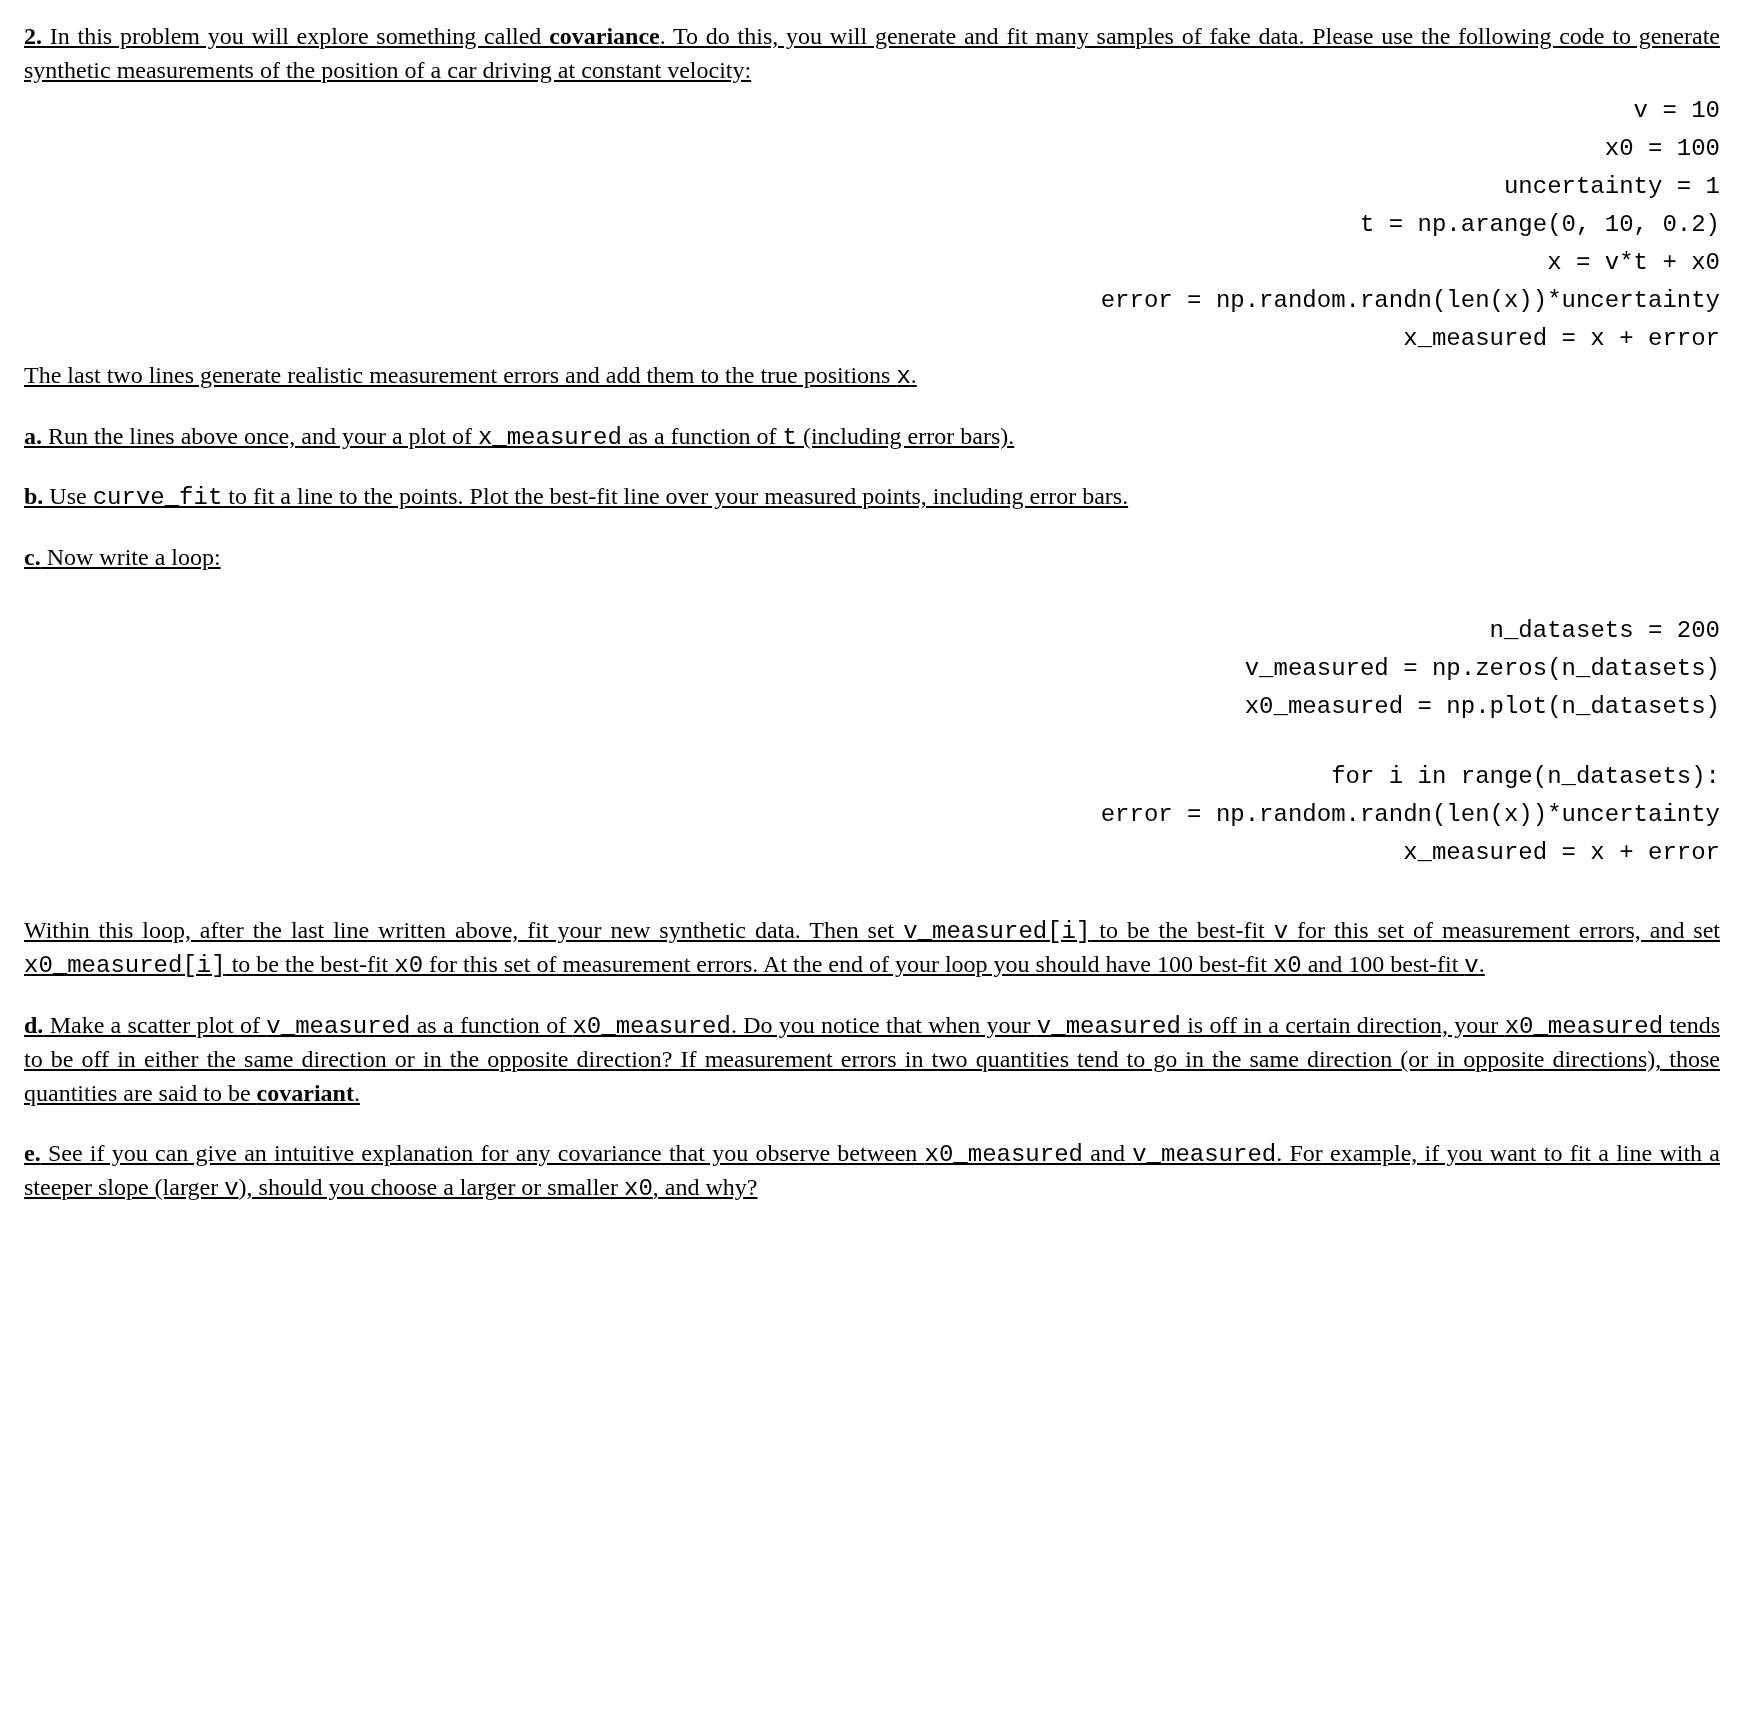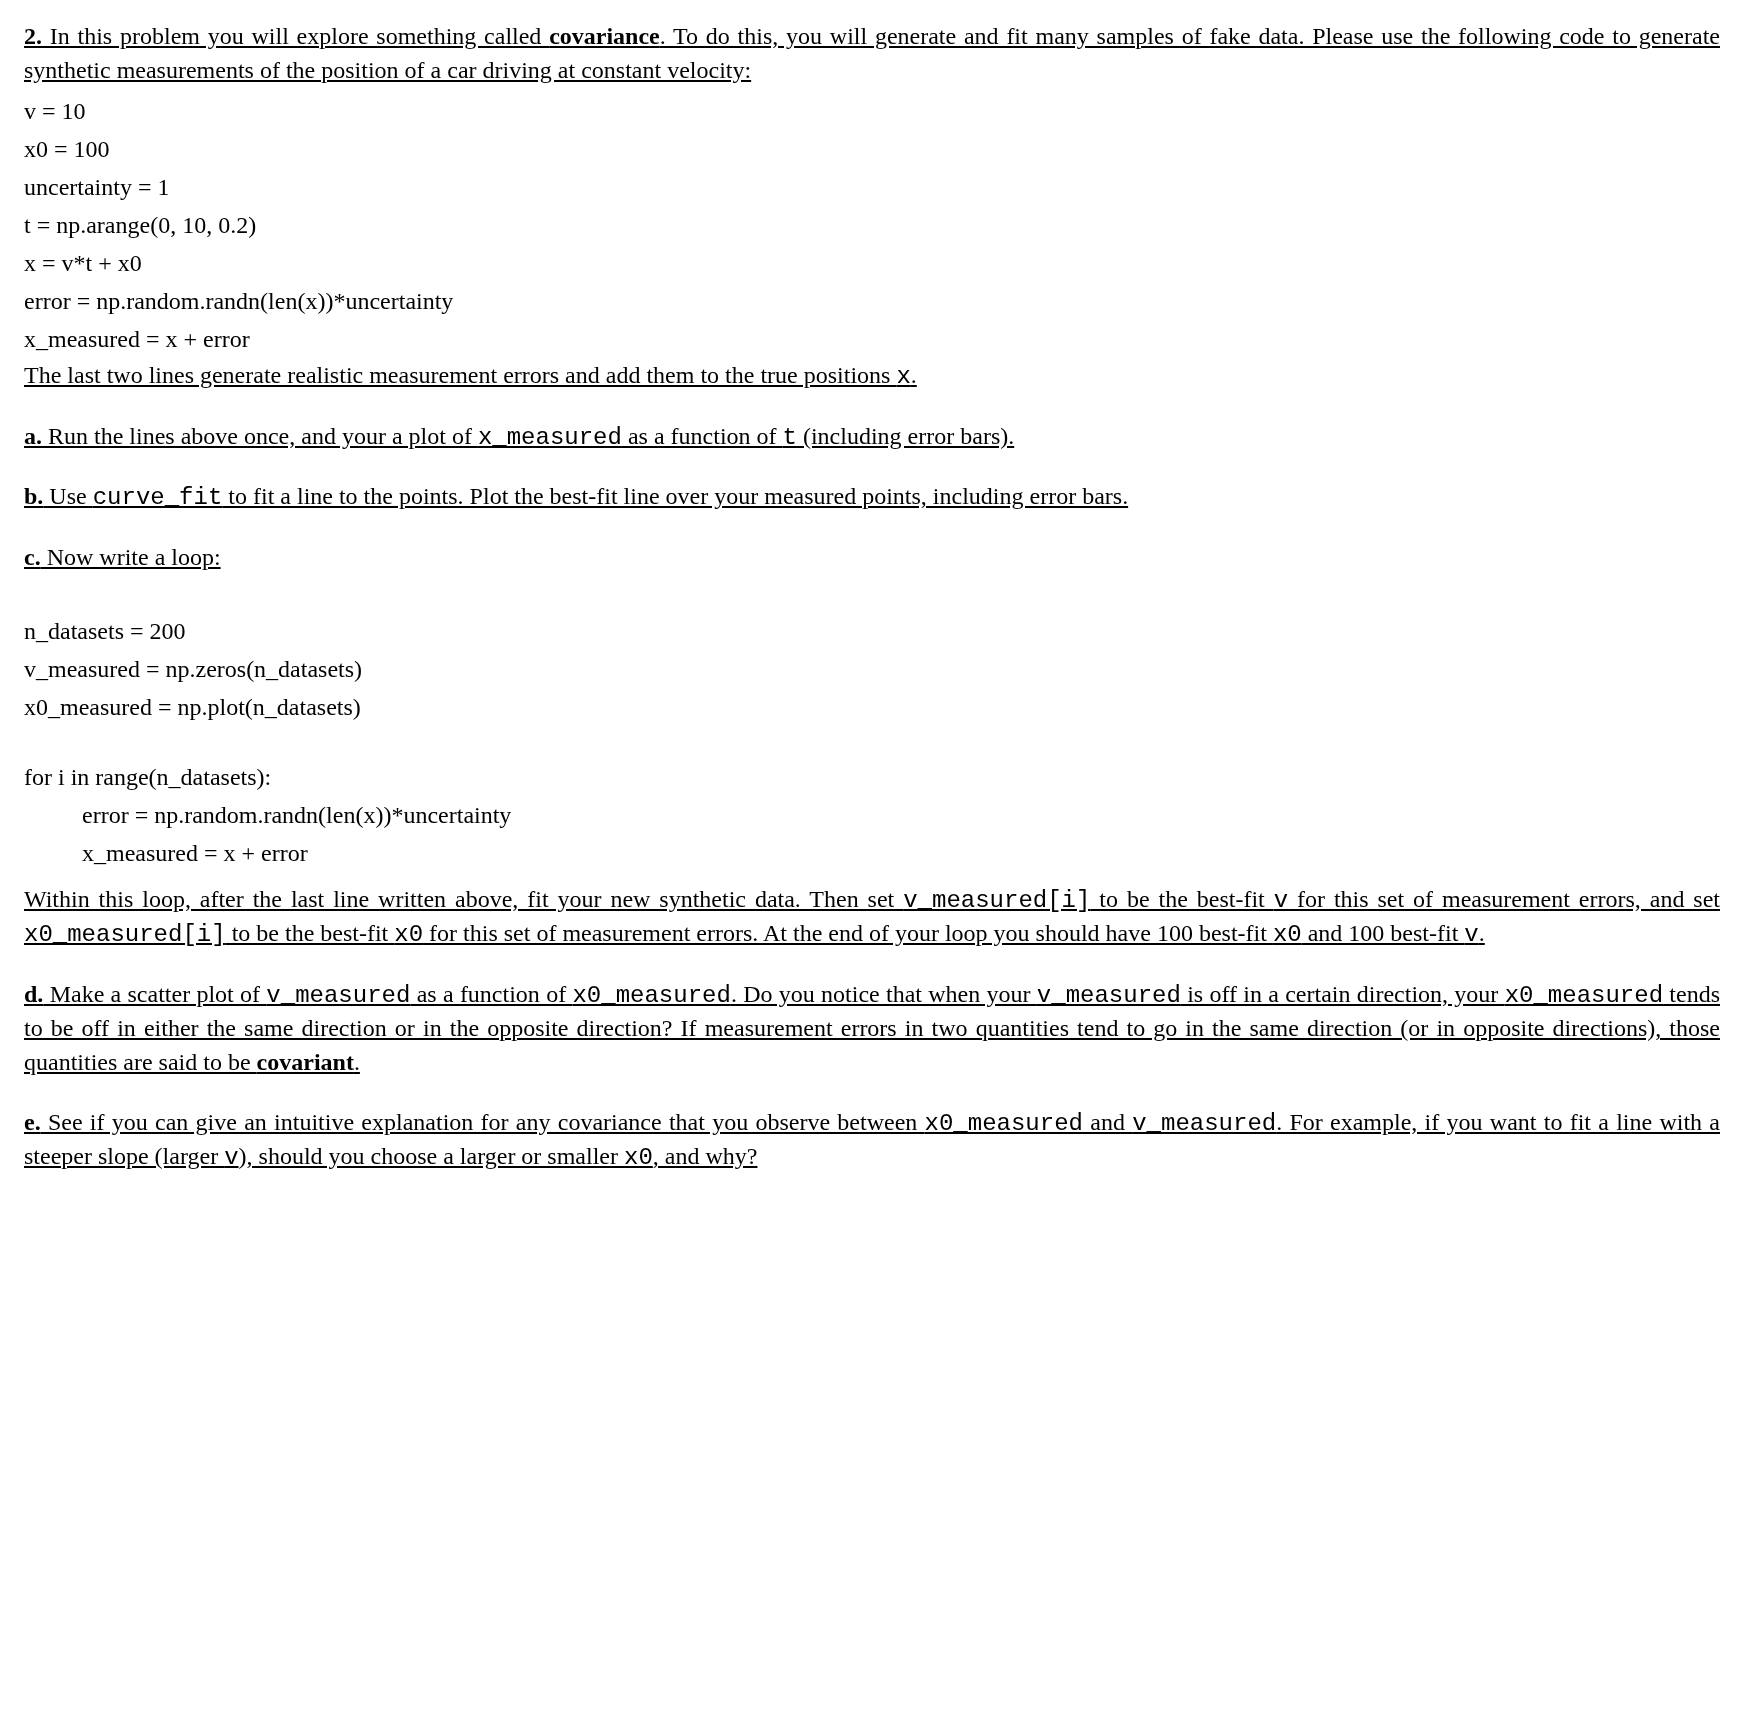--- a/index.html
+++ b/index.html
@@ -14,36 +14,37 @@
       color: #000;
       background: #fff;
       padding: 20px 24px;
       max-width: 1744px;
     }
     .tt {
       font-family: "Courier New", Courier, monospace;
       font-size: 24px;
     }
     .code-block {
-      font-family: Liberation Serif, serif;
+      font-family: Liberation Mono, monospace;
       font-size: 24px;
       white-space: pre;
       line-height: 1.5;
       margin: 2px 0;
+      text-align: right;
     }
     .para {
       text-align: justify;
       margin-bottom: 6px;
       text-decoration: underline;
     }
     .section-gap {
       margin-top: 26px;
     }
     .big-gap {
-      margin-top: 12px;
+      margin-top: 43px;
     }
     .bold {
       font-weight: bold;
     }
     .indent1 {
       padding-left: 58px;
     }
     .block-spacer {
       height: 30px;
     }

